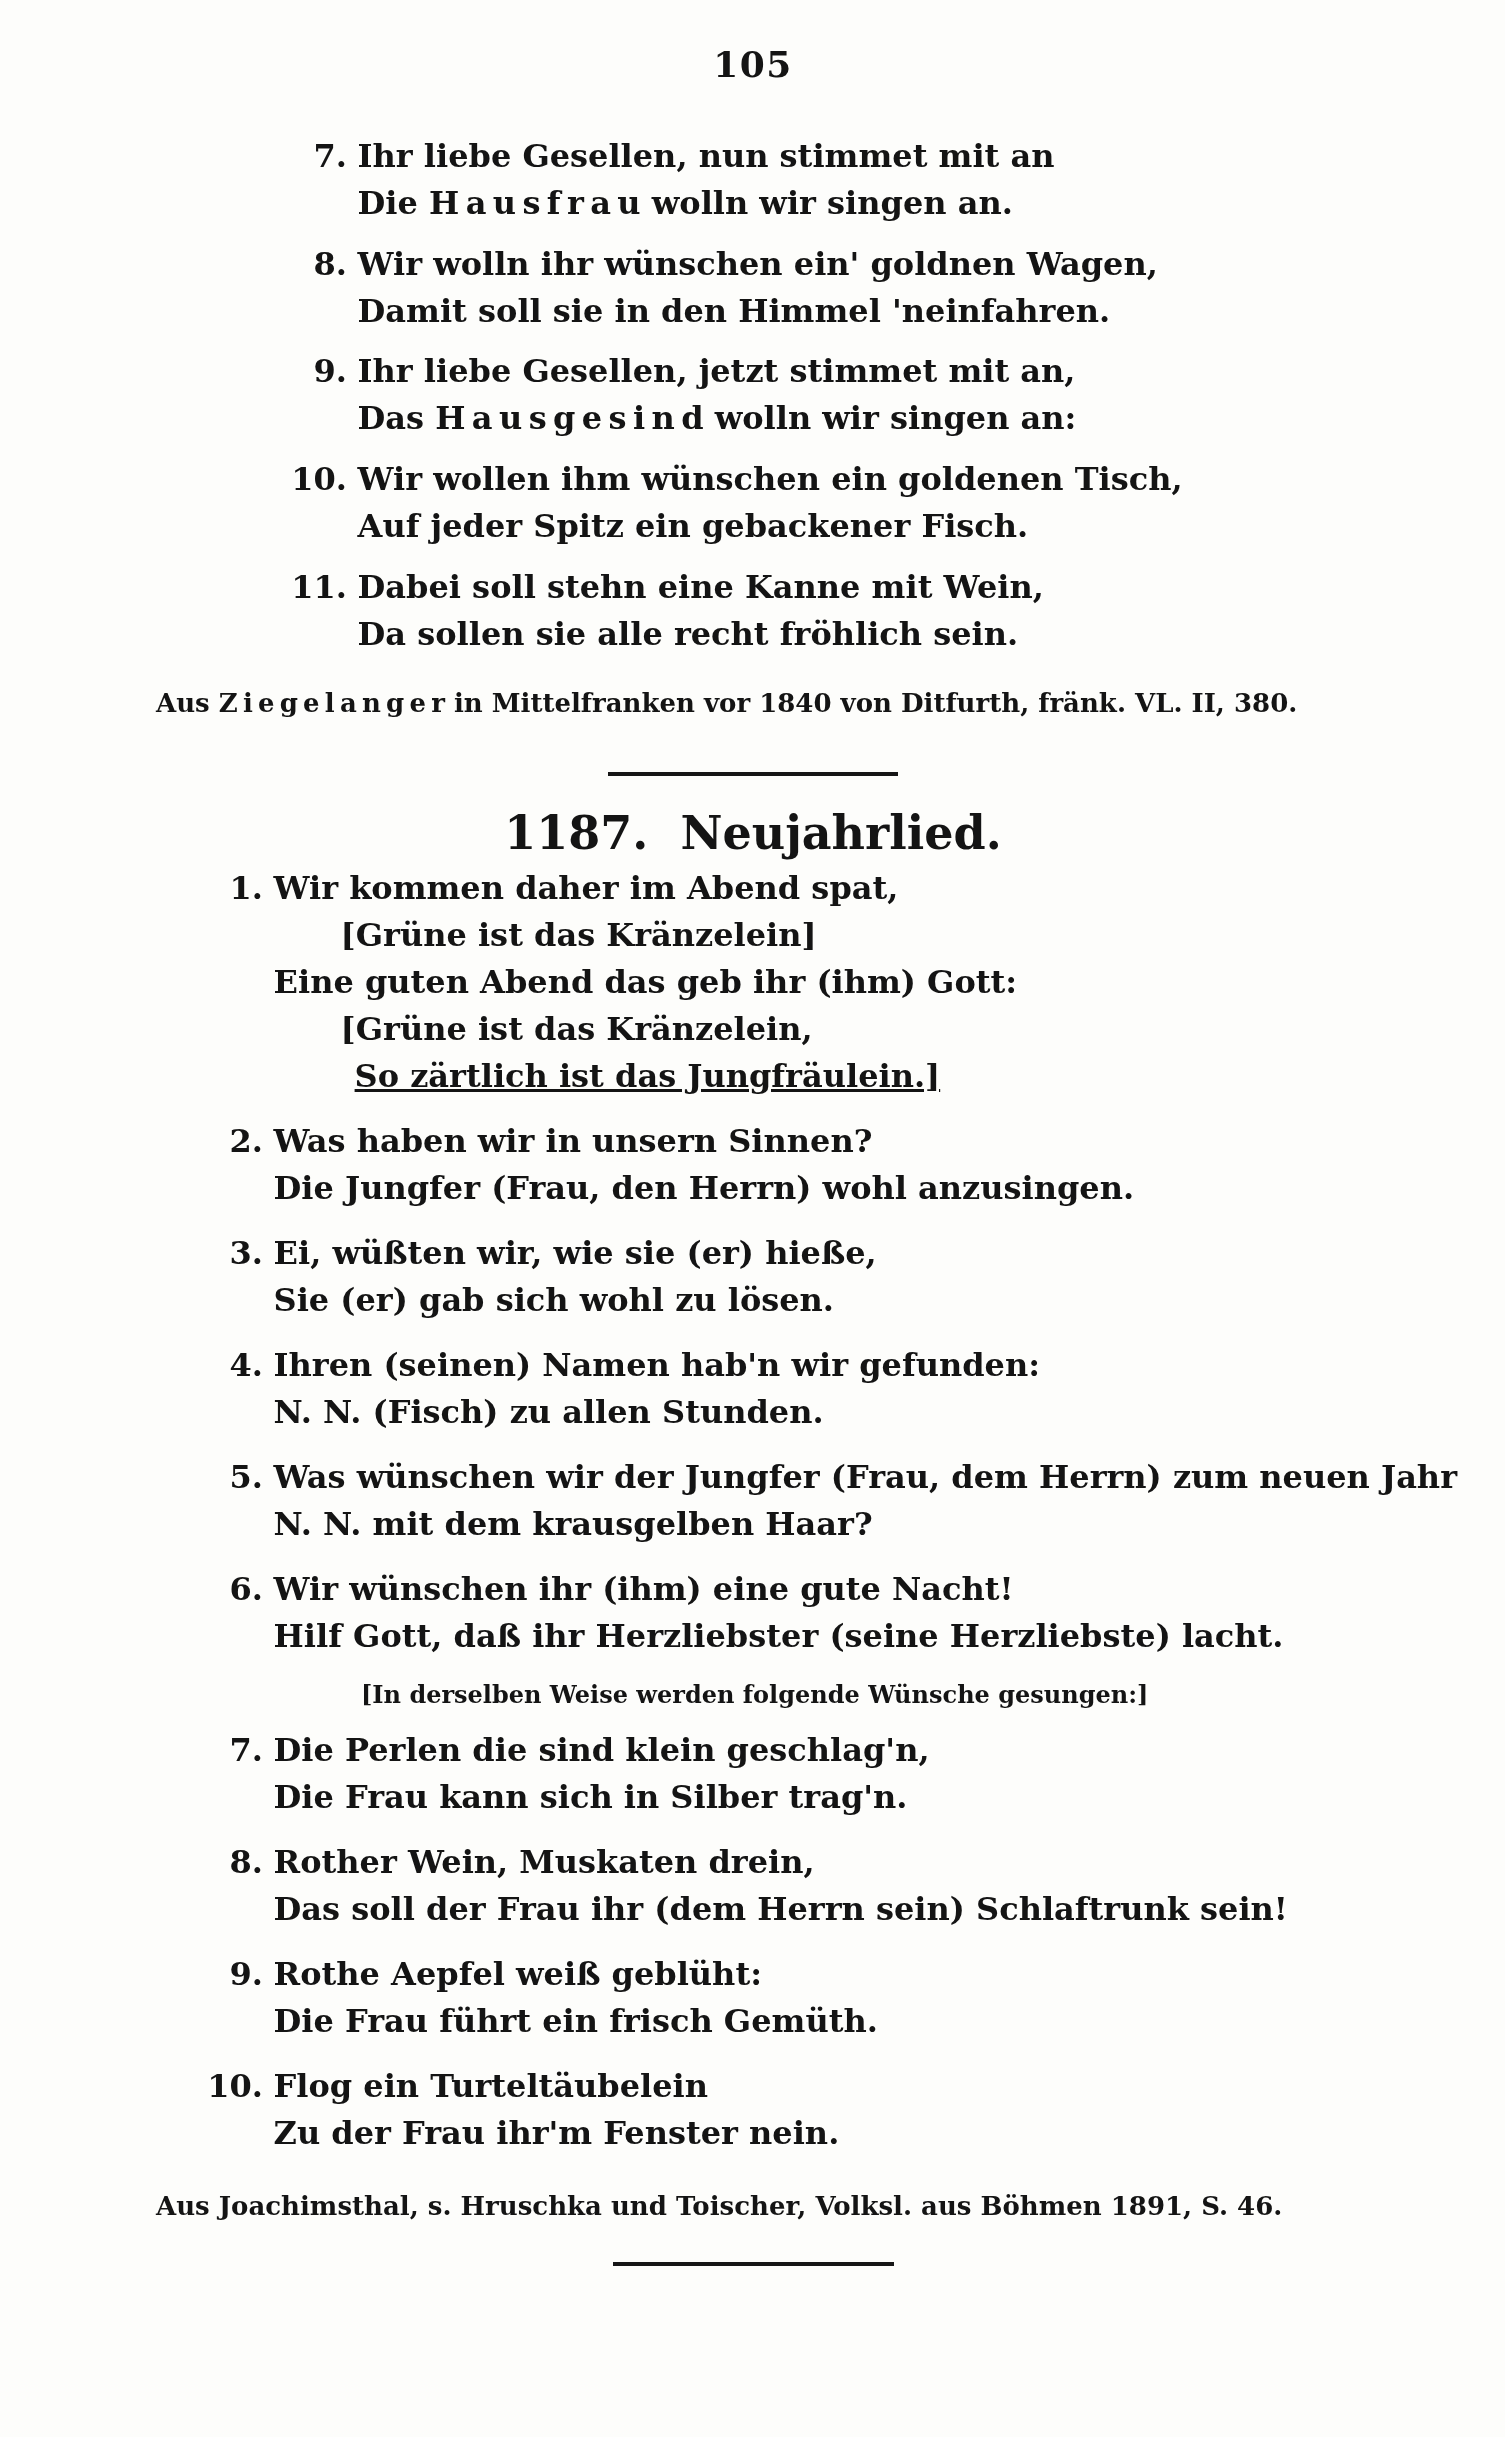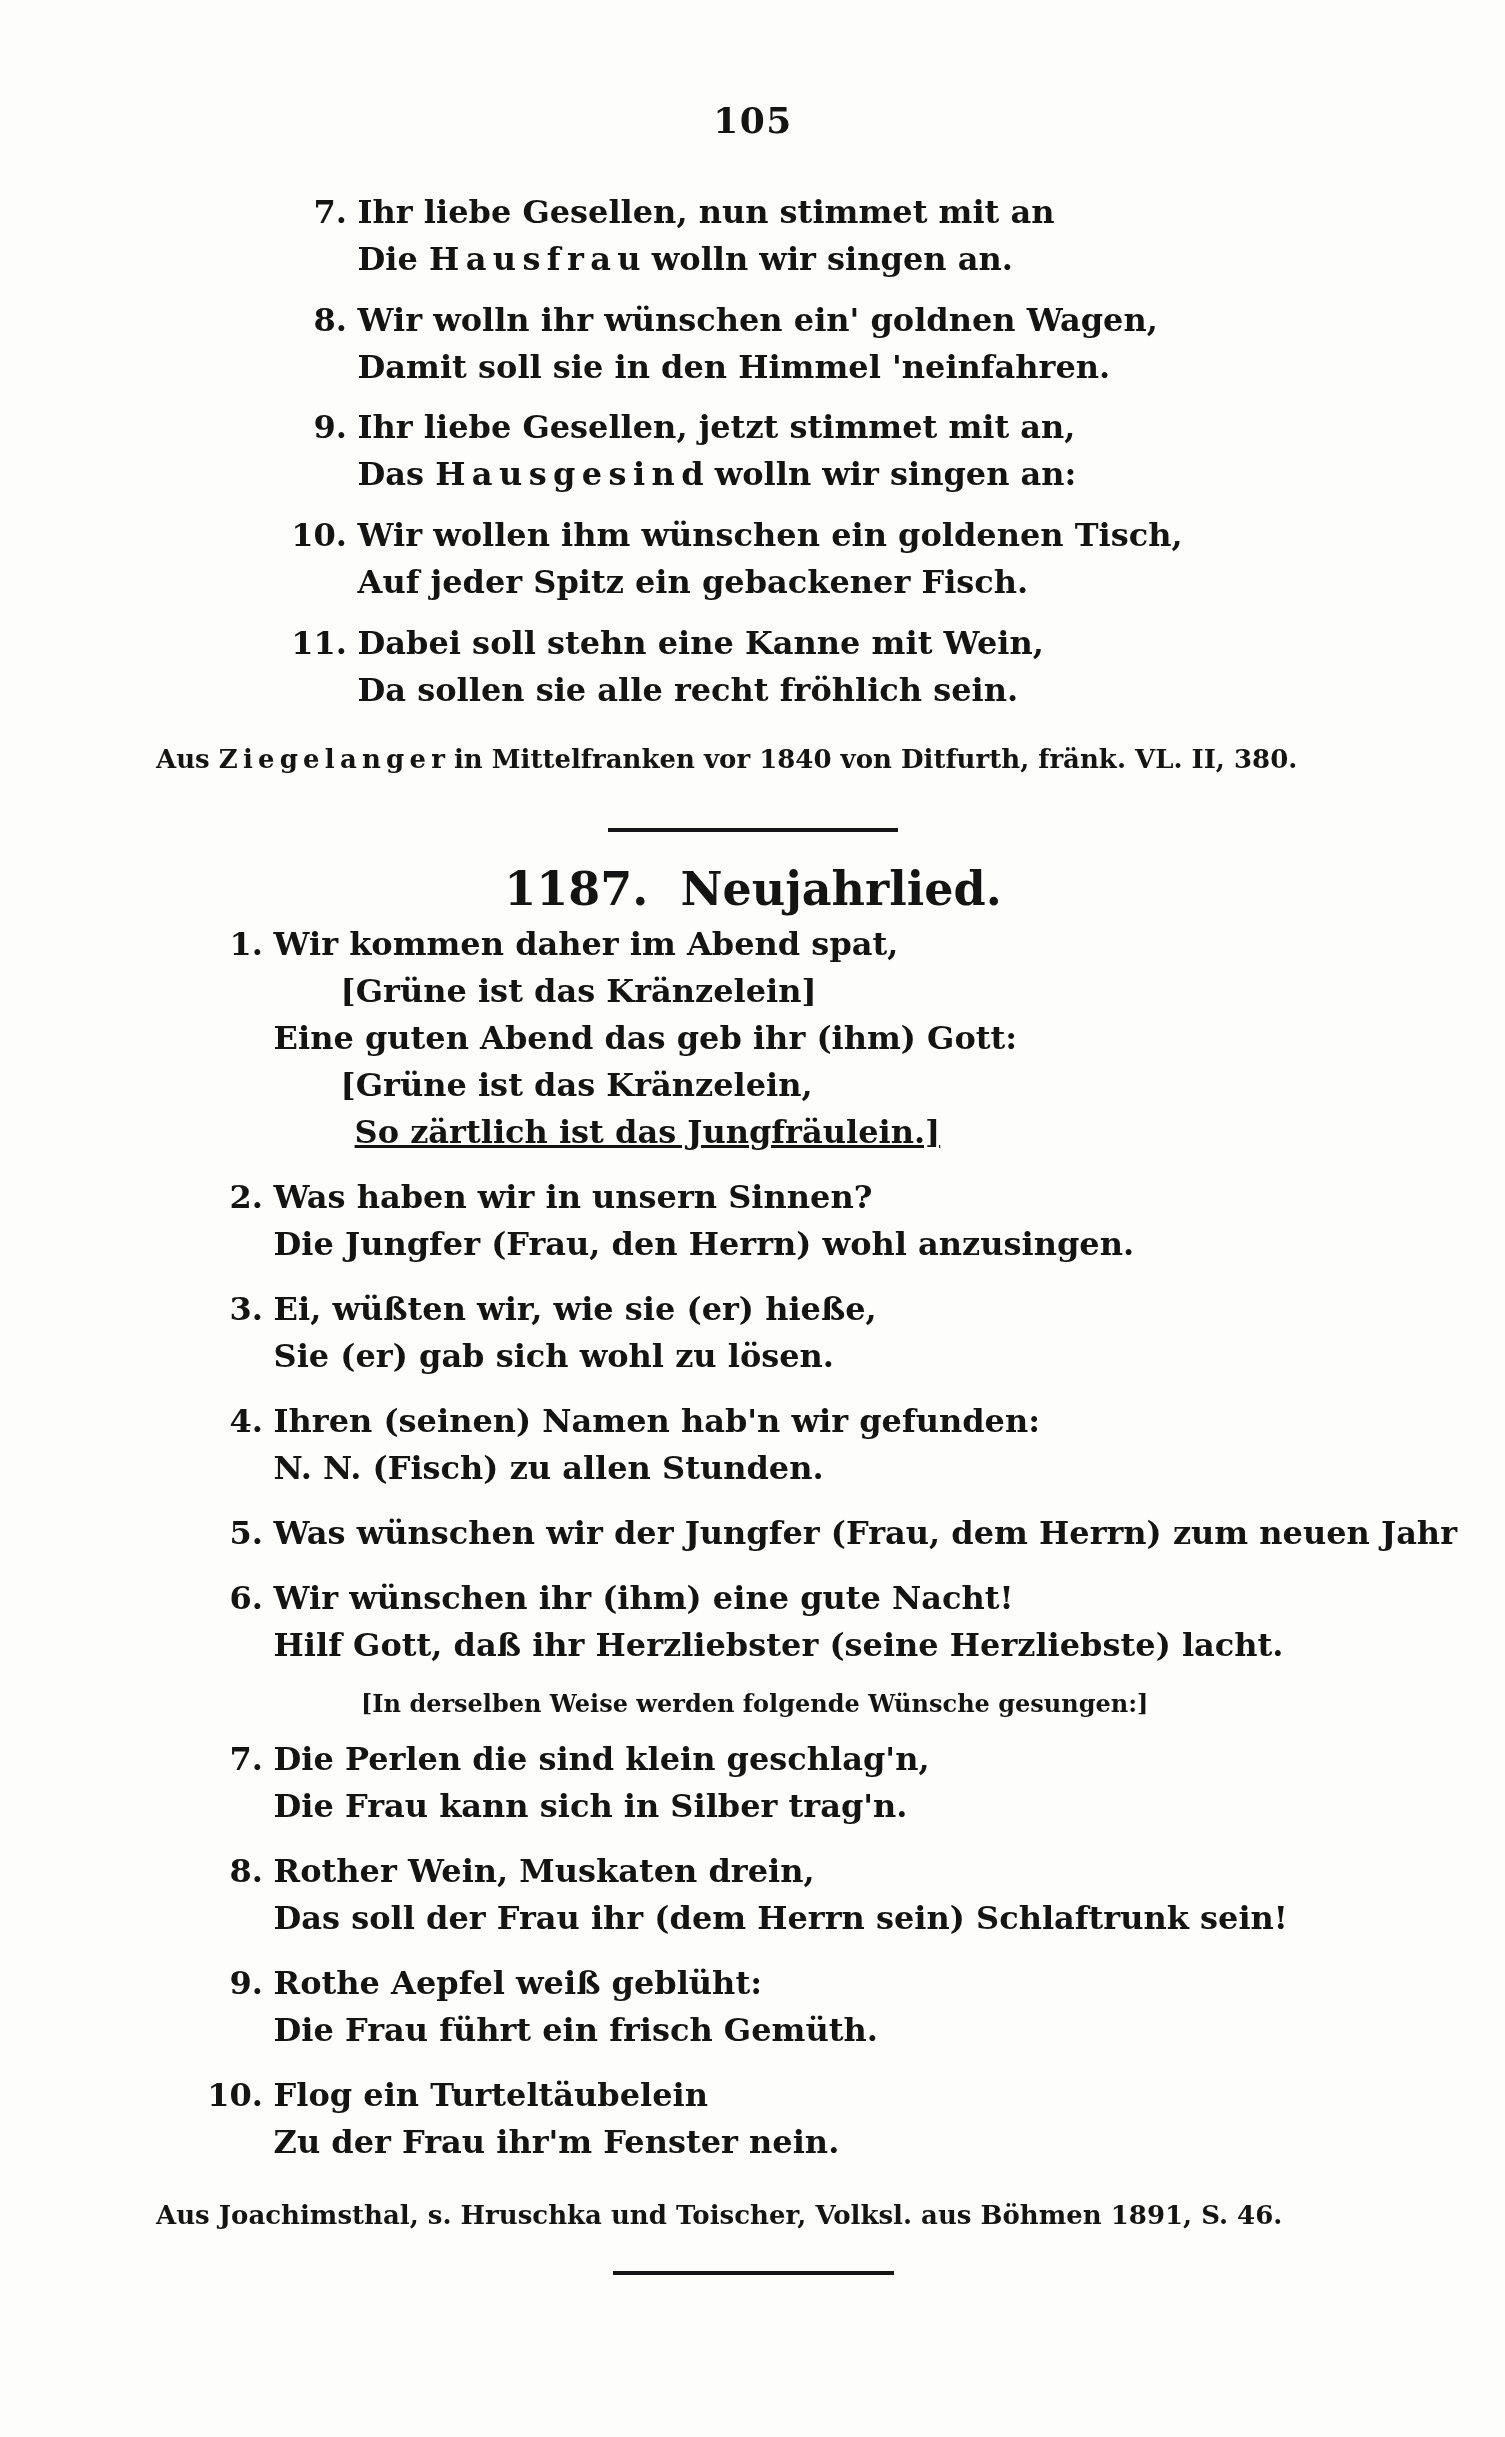--- a/index.html
+++ b/index.html
@@ -8,21 +8,21 @@
     width: 1506px;
     height: 2438px;
     margin: 0 auto;
     background: #fdfdfb;
     color: #141414;
     font-family: "DejaVu Serif", "Liberation Serif", serif;
     font-weight: 700;
     overflow: hidden;
   }
   .page-number {
-    padding-top: 99px;
+    padding-top: 43px;
     text-align: center;
     font-size: 36px;
     line-height: 43px;
     letter-spacing: 1.5px;
   }
   .verses { margin-top: 47px; }
   .verse { display: flex; margin-bottom: 13.7px; }
   .vnum {
     flex: 0 0 auto;
     text-align: right;
@@ -156,20 +156,21 @@
       <div class="vnum">4.</div>
       <div class="vbody">
         <div class="vline">Ihren (seinen) Namen hab'n wir gefunden:</div>
         <div class="vline">N. N. (Fisch) zu allen Stunden.</div>
       </div>
     </div>
     <div class="verse">
       <div class="vnum">5.</div>
       <div class="vbody">
         <div class="vline">Was wünschen wir der Jungfer (Frau, dem Herrn) zum neuen Jahr</div>
+        <div class="vline">N. N. mit dem krausgelben Haar?</div>
       </div>
     </div>
     <div class="verse">
       <div class="vnum">6.</div>
       <div class="vbody">
         <div class="vline">Wir wünschen ihr (ihm) eine gute Nacht!</div>
         <div class="vline">Hilf Gott, daß ihr Herzliebster (seine Herzliebste) lacht.</div>
       </div>
     </div>
 

